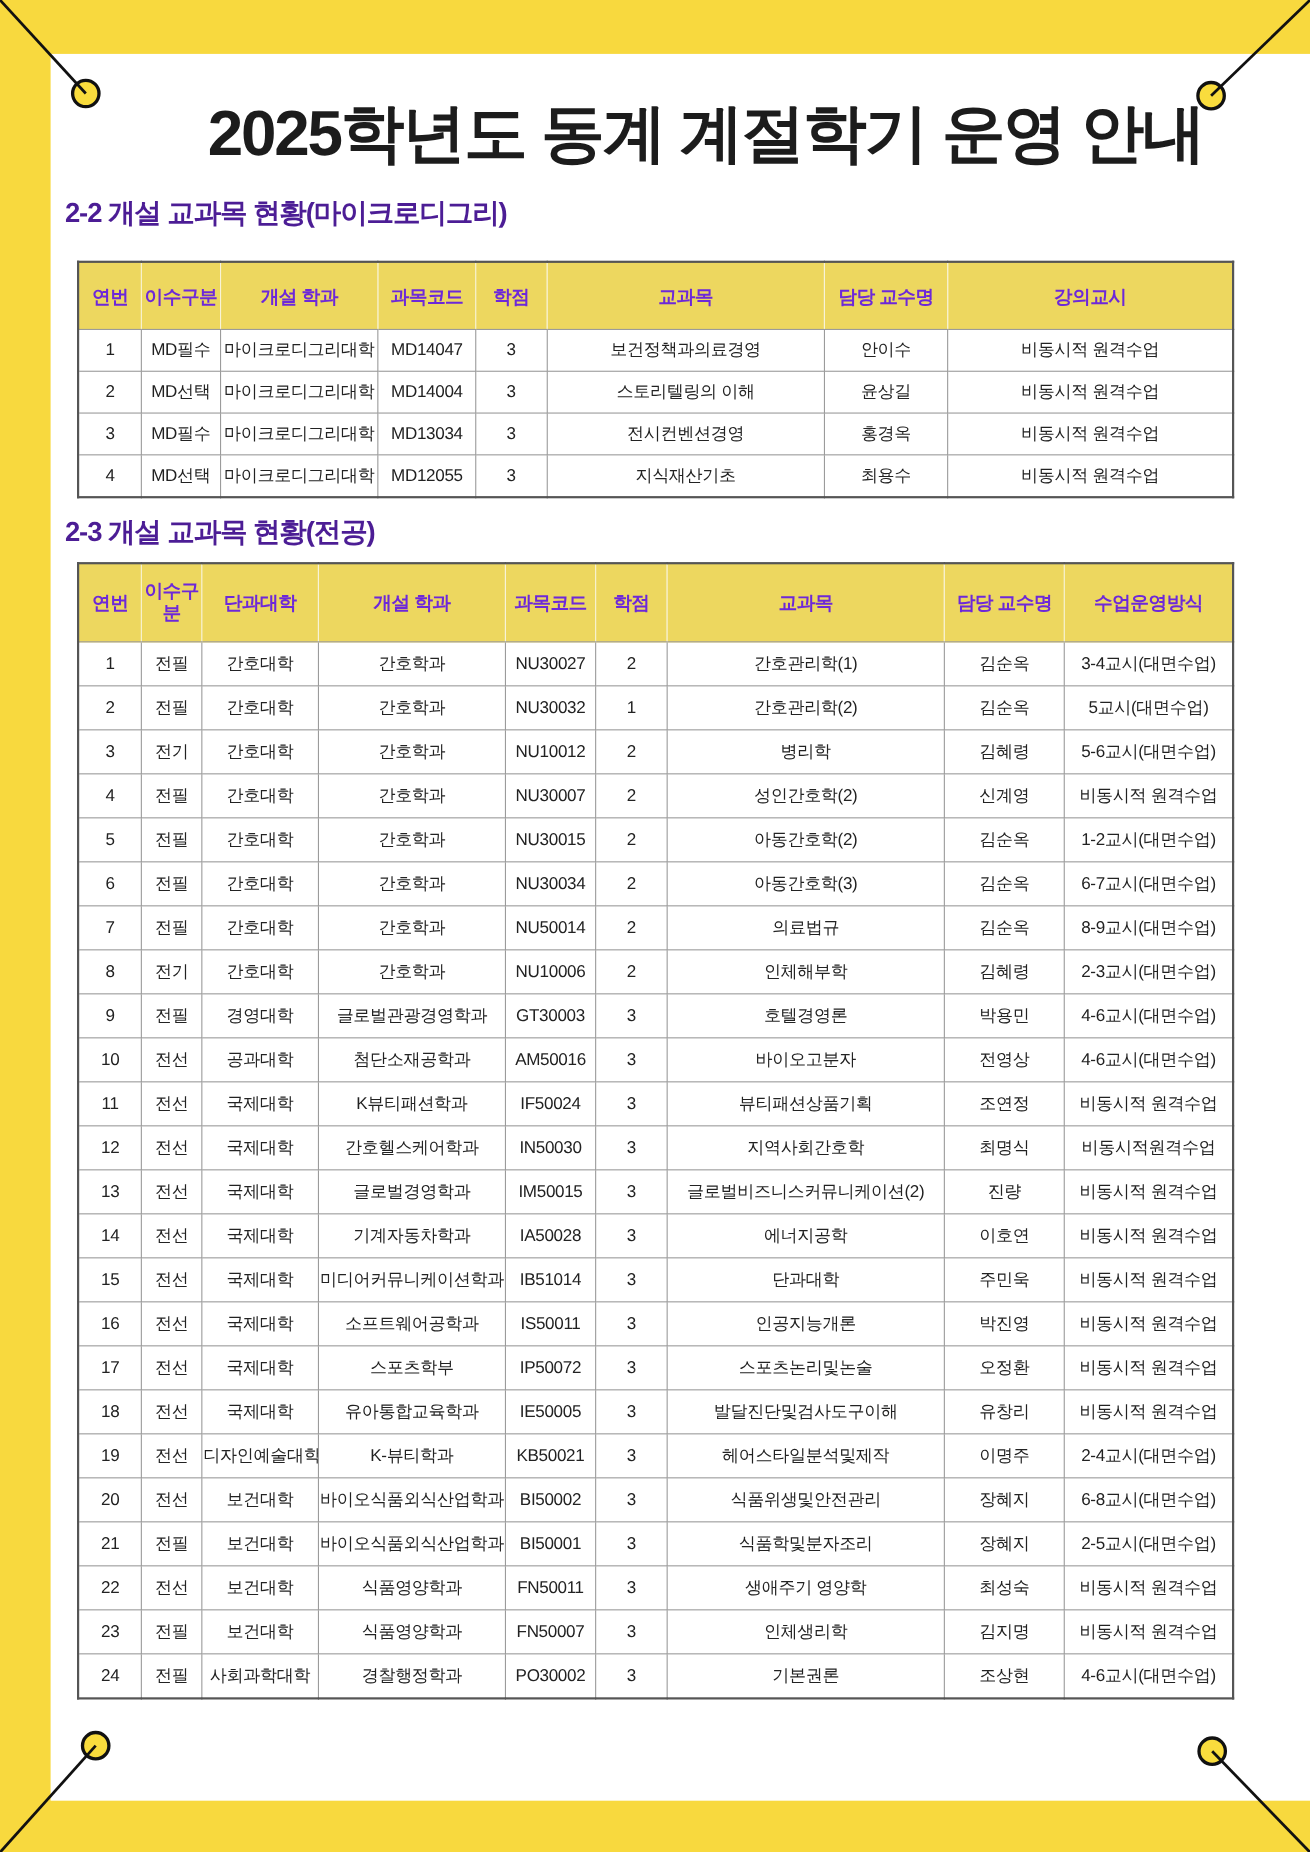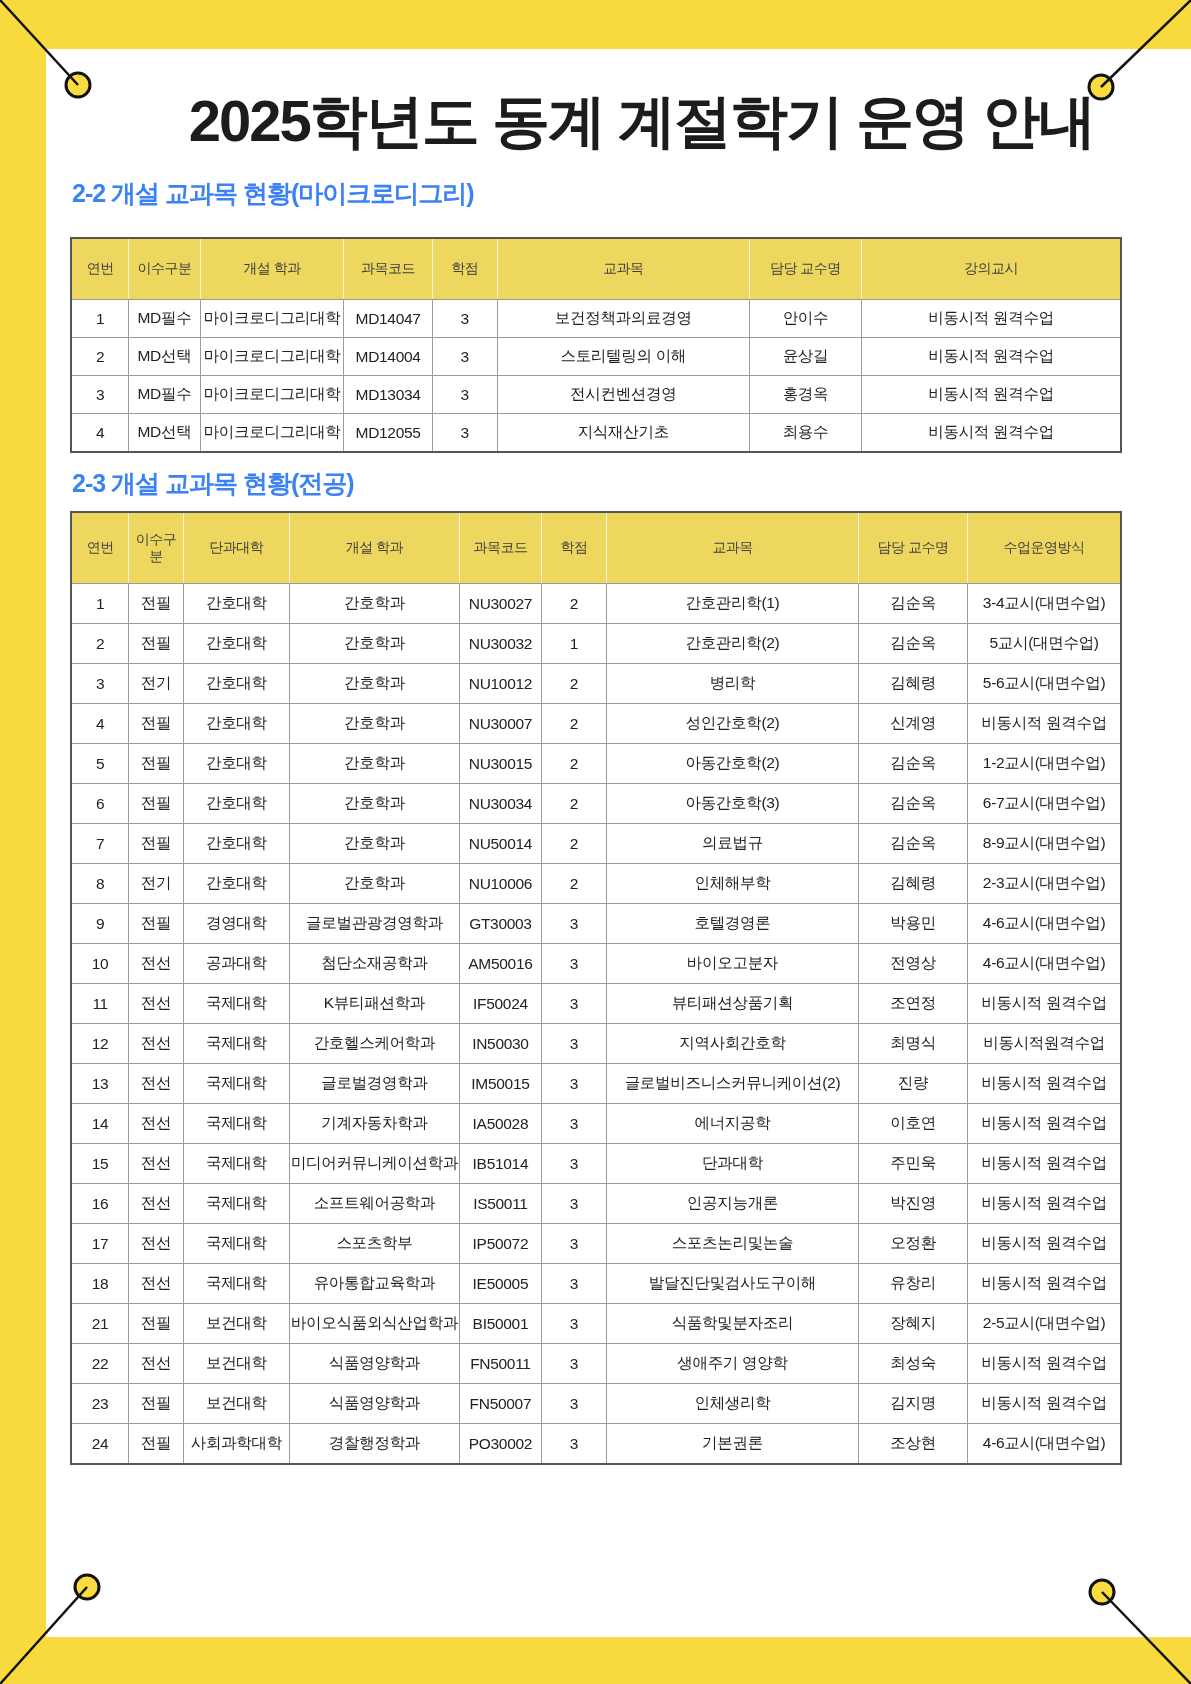--- a/index.html
+++ b/index.html
@@ -18,36 +18,36 @@
     position:absolute;left:0;top:0;width:1191px;height:1684px;
     pointer-events:none;z-index:10;
   }
   .page-title{
     position:absolute;top:34px;left:0;width:100%;
     text-align:center;
     font-size:58px;font-weight:900;letter-spacing:-2px;color:#1C1C1C;
     white-space:nowrap;
   }
   .section-heading{
-    position:absolute;left:26px;
-    font-size:25px;font-weight:800;letter-spacing:-1px;color:#3b82f6;
+    position:absolute;left:13px;
+    font-size:25px;font-weight:800;letter-spacing:-1px;color:#4c1d95;
     white-space:nowrap;
   }
   #heading-md{top:128px;}
   #heading-major{top:418px;}
   table.course{
     position:absolute;left:24px;width:1052px;
     border-collapse:collapse;table-layout:fixed;
     border:2px solid #555;
   }
   #table-md{top:188px;}
   #table-major{top:462px;}
   table.course th{
     background:#EDD75F;
-    font-size:14px;font-weight:400;color:#404040;
+    font-size:17px;font-weight:700;color:#6d28d9;
     border:1px solid #F8F3D8;
     border-bottom:1px solid #9B9B9B;
     text-align:center;vertical-align:middle;
     white-space:nowrap;letter-spacing:-0.5px;
     padding:0 2px;
   }
   #table-md th{height:60px;}
   #table-major th{height:70px;}
   #table-major th:nth-child(2){white-space:normal;word-break:break-all;line-height:1.2;}
   table.course td{
@@ -366,20 +366,42 @@
           <td>전선</td>
           <td>국제대학</td>
           <td>유아통합교육학과</td>
           <td>IE50005</td>
           <td>3</td>
           <td>발달진단및검사도구이해</td>
           <td>유창리</td>
           <td>비동시적 원격수업</td>
         </tr>
         <tr>
+          <td>19</td>
+          <td>전선</td>
+          <td>디자인예술대학</td>
+          <td>K-뷰티학과</td>
+          <td>KB50021</td>
+          <td>3</td>
+          <td>헤어스타일분석및제작</td>
+          <td>이명주</td>
+          <td>2-4교시(대면수업)</td>
+        </tr>
+        <tr>
+          <td>20</td>
+          <td>전선</td>
+          <td>보건대학</td>
+          <td>바이오식품외식산업학과</td>
+          <td>BI50002</td>
+          <td>3</td>
+          <td>식품위생및안전관리</td>
+          <td>장혜지</td>
+          <td>6-8교시(대면수업)</td>
+        </tr>
+        <tr>
           <td>21</td>
           <td>전필</td>
           <td>보건대학</td>
           <td>바이오식품외식산업학과</td>
           <td>BI50001</td>
           <td>3</td>
           <td>식품학및분자조리</td>
           <td>장혜지</td>
           <td>2-5교시(대면수업)</td>
         </tr>

